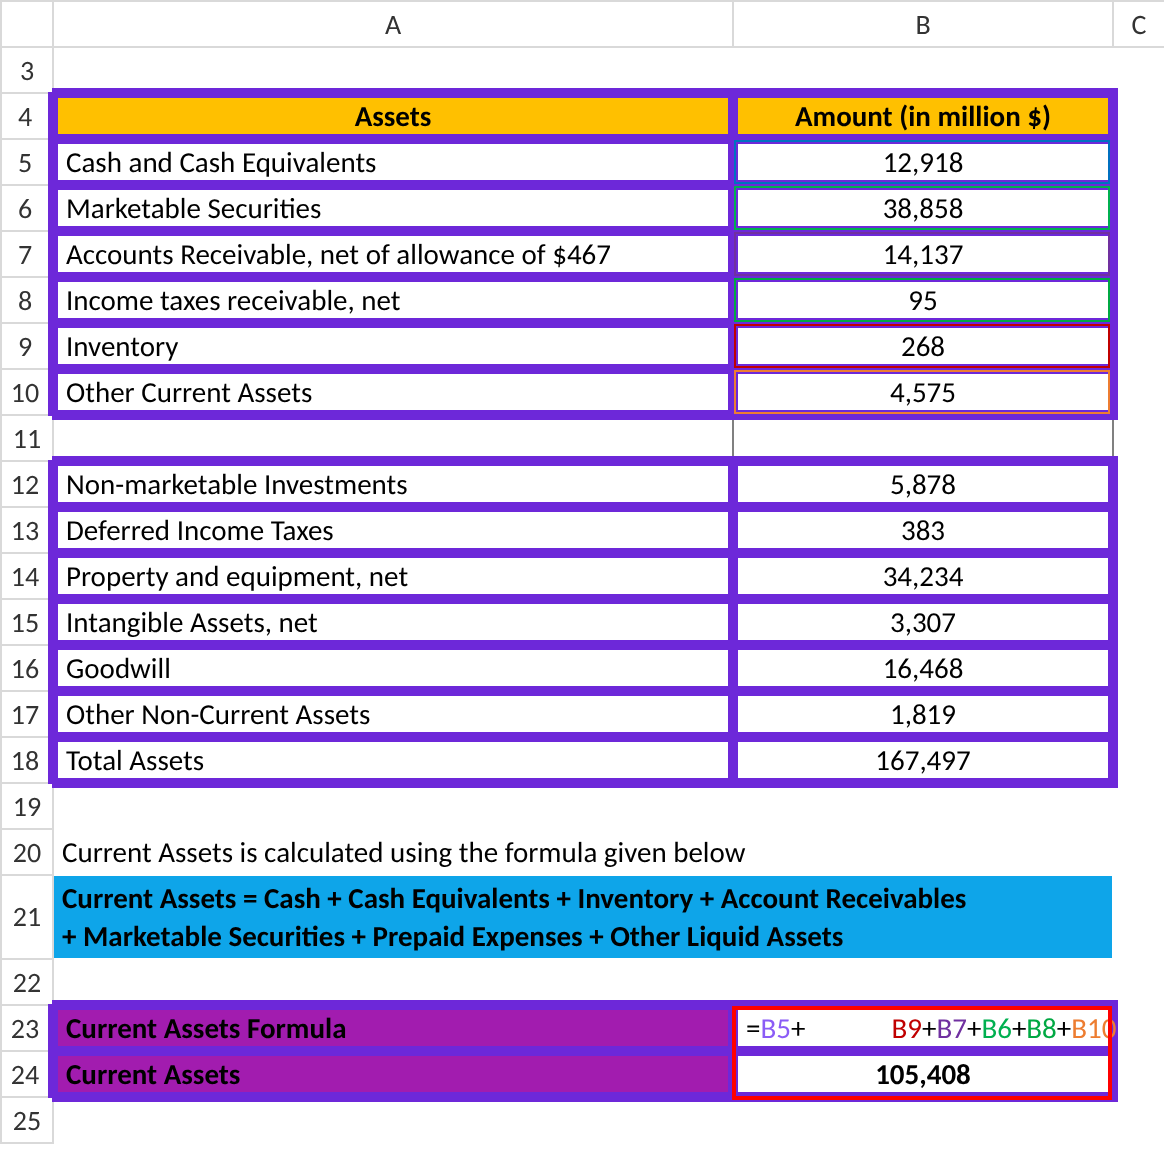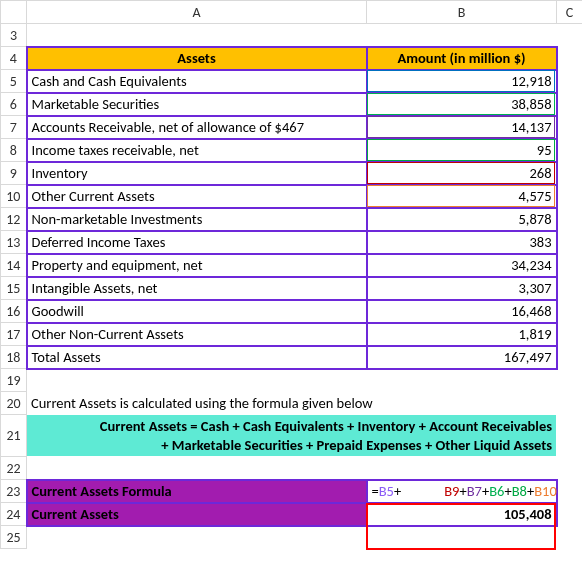--- a/index.html
+++ b/index.html
@@ -37,33 +37,32 @@
     color: #333;
     font-weight: normal;
     font-size: 14px;
   }
   .cell {
     border: 1px solid transparent;
     padding: 0 4px;
     white-space: nowrap;
     overflow: hidden;
   }
-  .b-all { border: 2px solid #6d28d9; }
+  .b-all { border: 5px solid #6d28d9; }
   .b-l { border-left: 1px solid #808080; }
   .b-r { border-right: 1px solid #808080; }
   .hdr-orange {
     background: #ffc000;
     font-weight: bold;
     text-align: center;
   }
-  .val { text-align: right; }
+  .val { text-align: center; }
   .yellow {
-    background: #5eead4;
+    background: #0ea5e9;
     font-weight: bold;
-    text-align: right;
   }
   .cyan {
     background: #a21caf;
     font-weight: bold;
   }
   .bold { font-weight: bold; }
   .overflow-visible { overflow: visible; }
   .formula-box {
     position: absolute;
     border: 2px solid #ff0000;
@@ -143,20 +142,26 @@
           <td class="cell val b-all">268</td>
           <td class="cell"></td>
         </tr>
   <tr>
           <td class="rownum">10</td>
           <td class="cell b-all">Other Current Assets</td>
           <td class="cell val b-all">4,575</td>
           <td class="cell"></td>
         </tr>
   <tr>
+          <td class="rownum">11</td>
+          <td class="cell b-l b-r"></td>
+          <td class="cell b-l b-r"></td>
+          <td class="cell"></td>
+        </tr>
+  <tr>
           <td class="rownum">12</td>
           <td class="cell b-all">Non-marketable Investments</td>
           <td class="cell val b-all">5,878</td>
           <td class="cell"></td>
         </tr>
   <tr>
           <td class="rownum">13</td>
           <td class="cell b-all">Deferred Income Taxes</td>
           <td class="cell val b-all">383</td>
           <td class="cell"></td>

